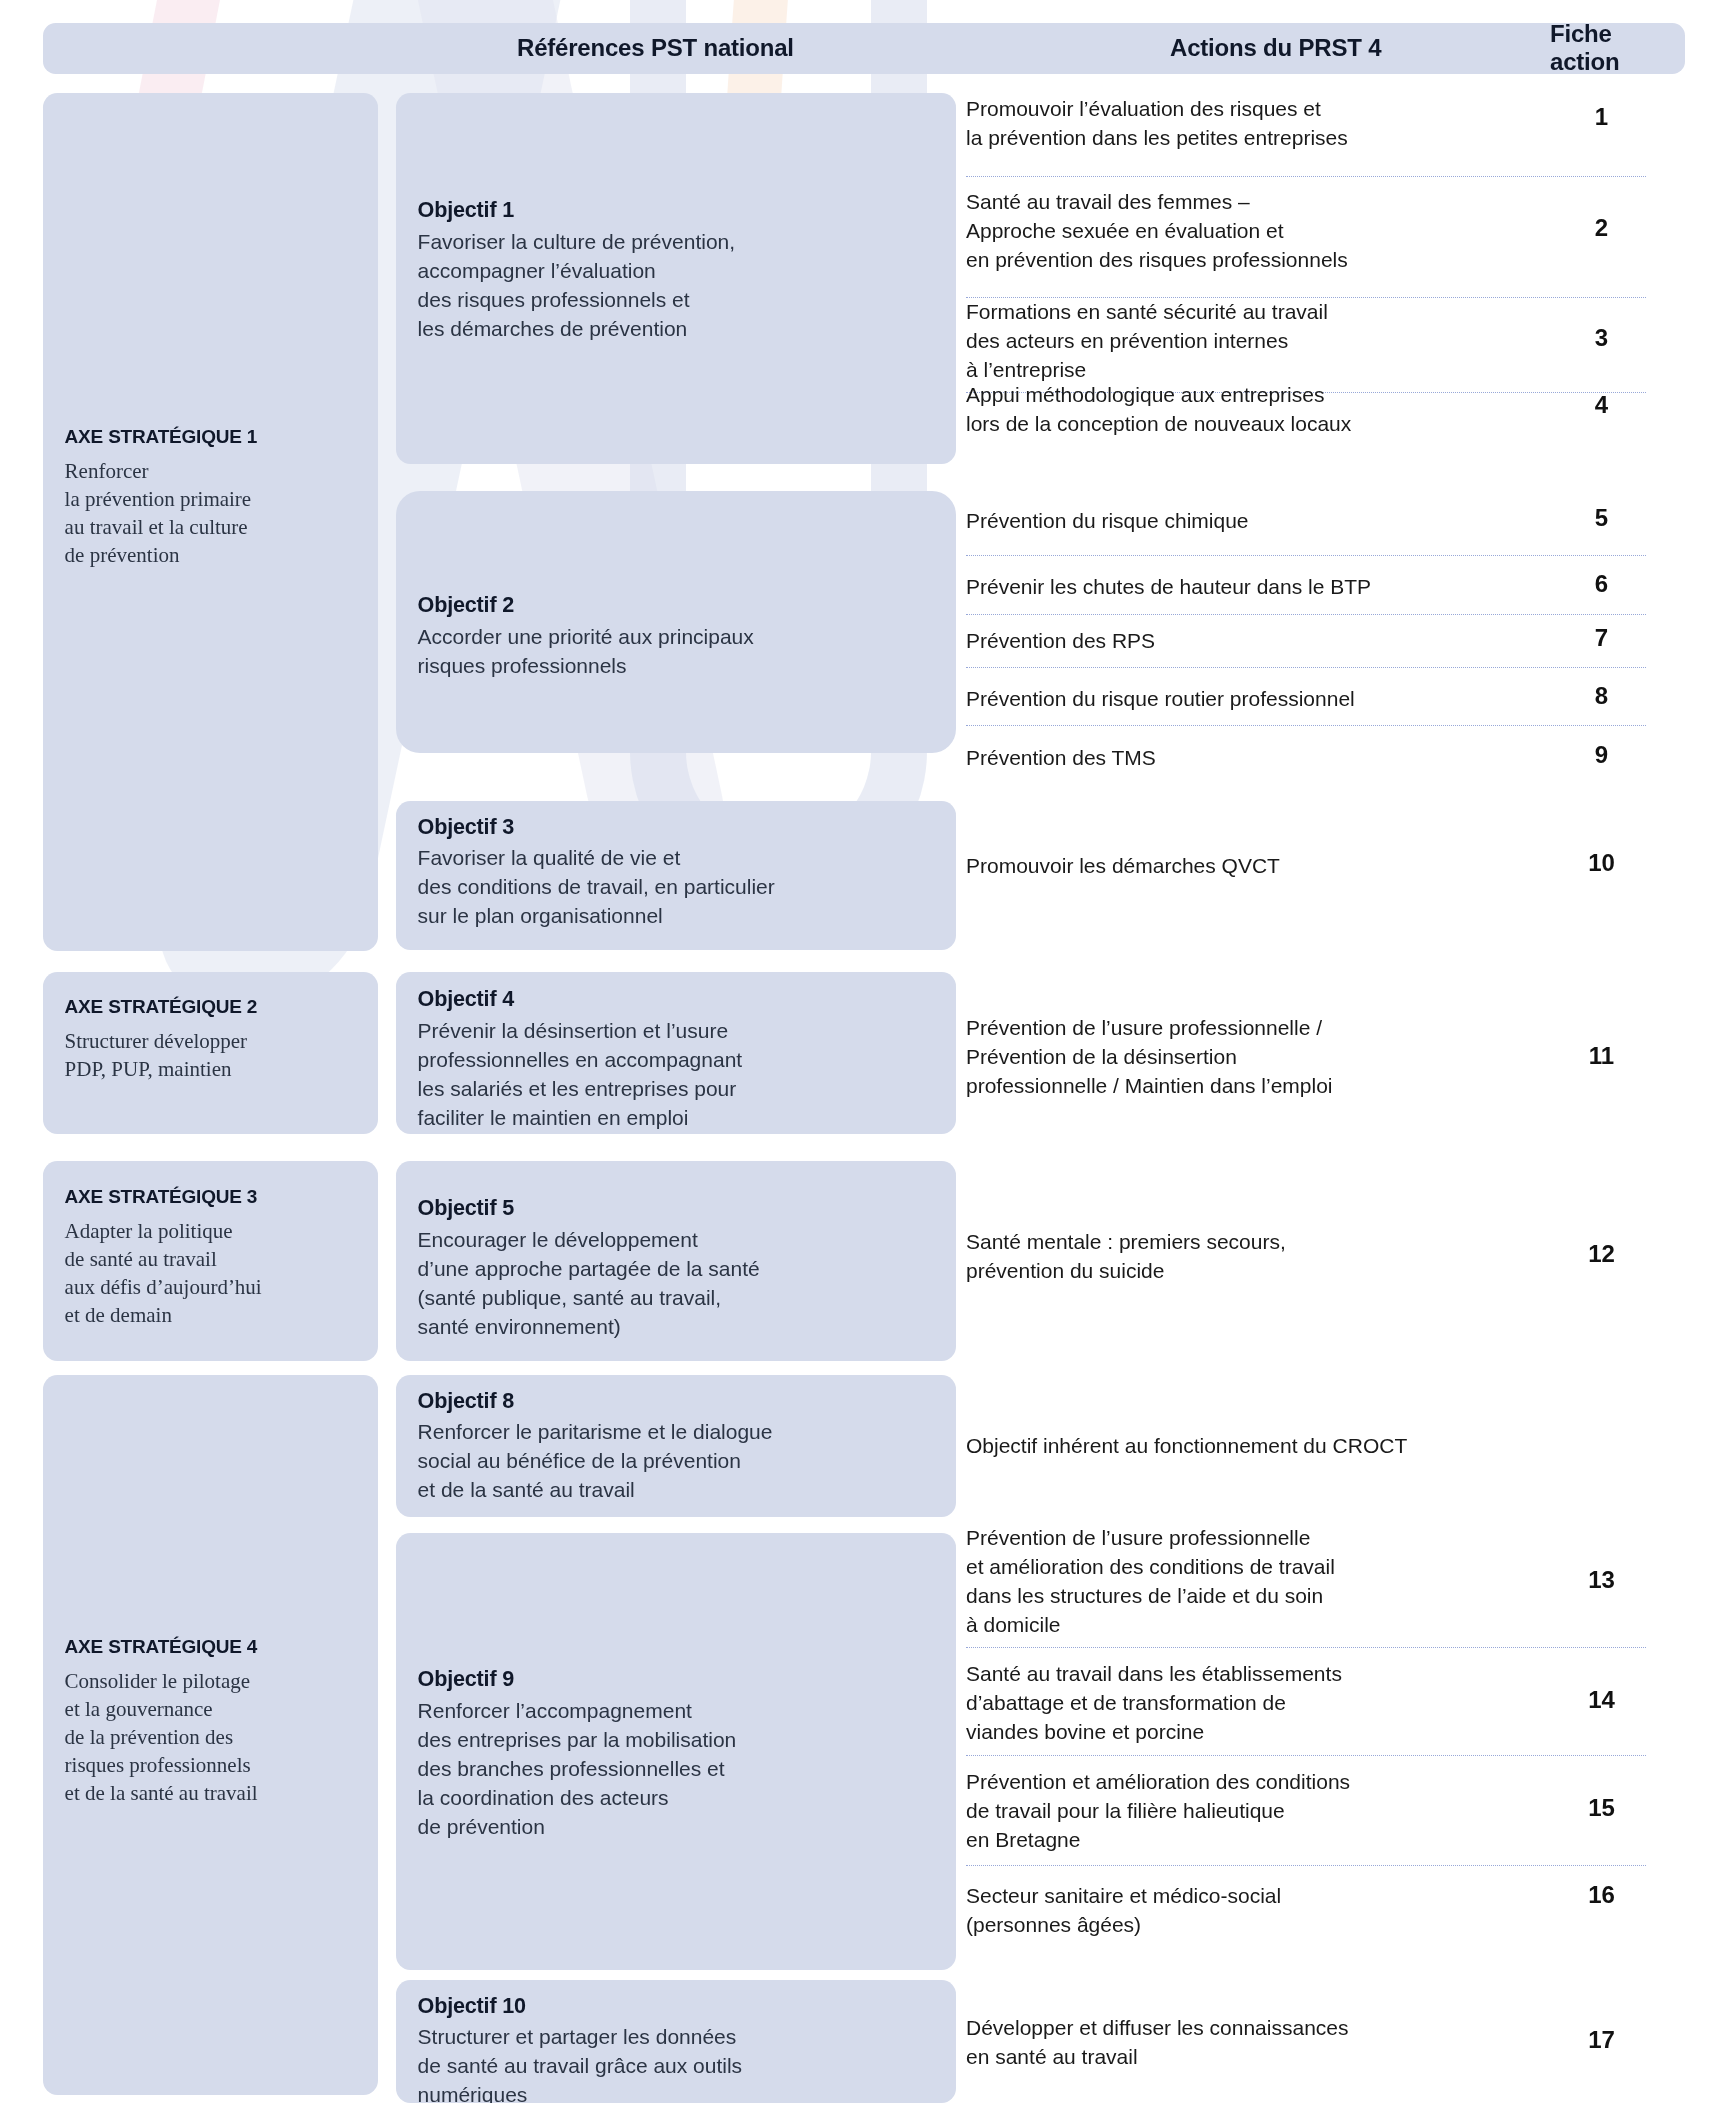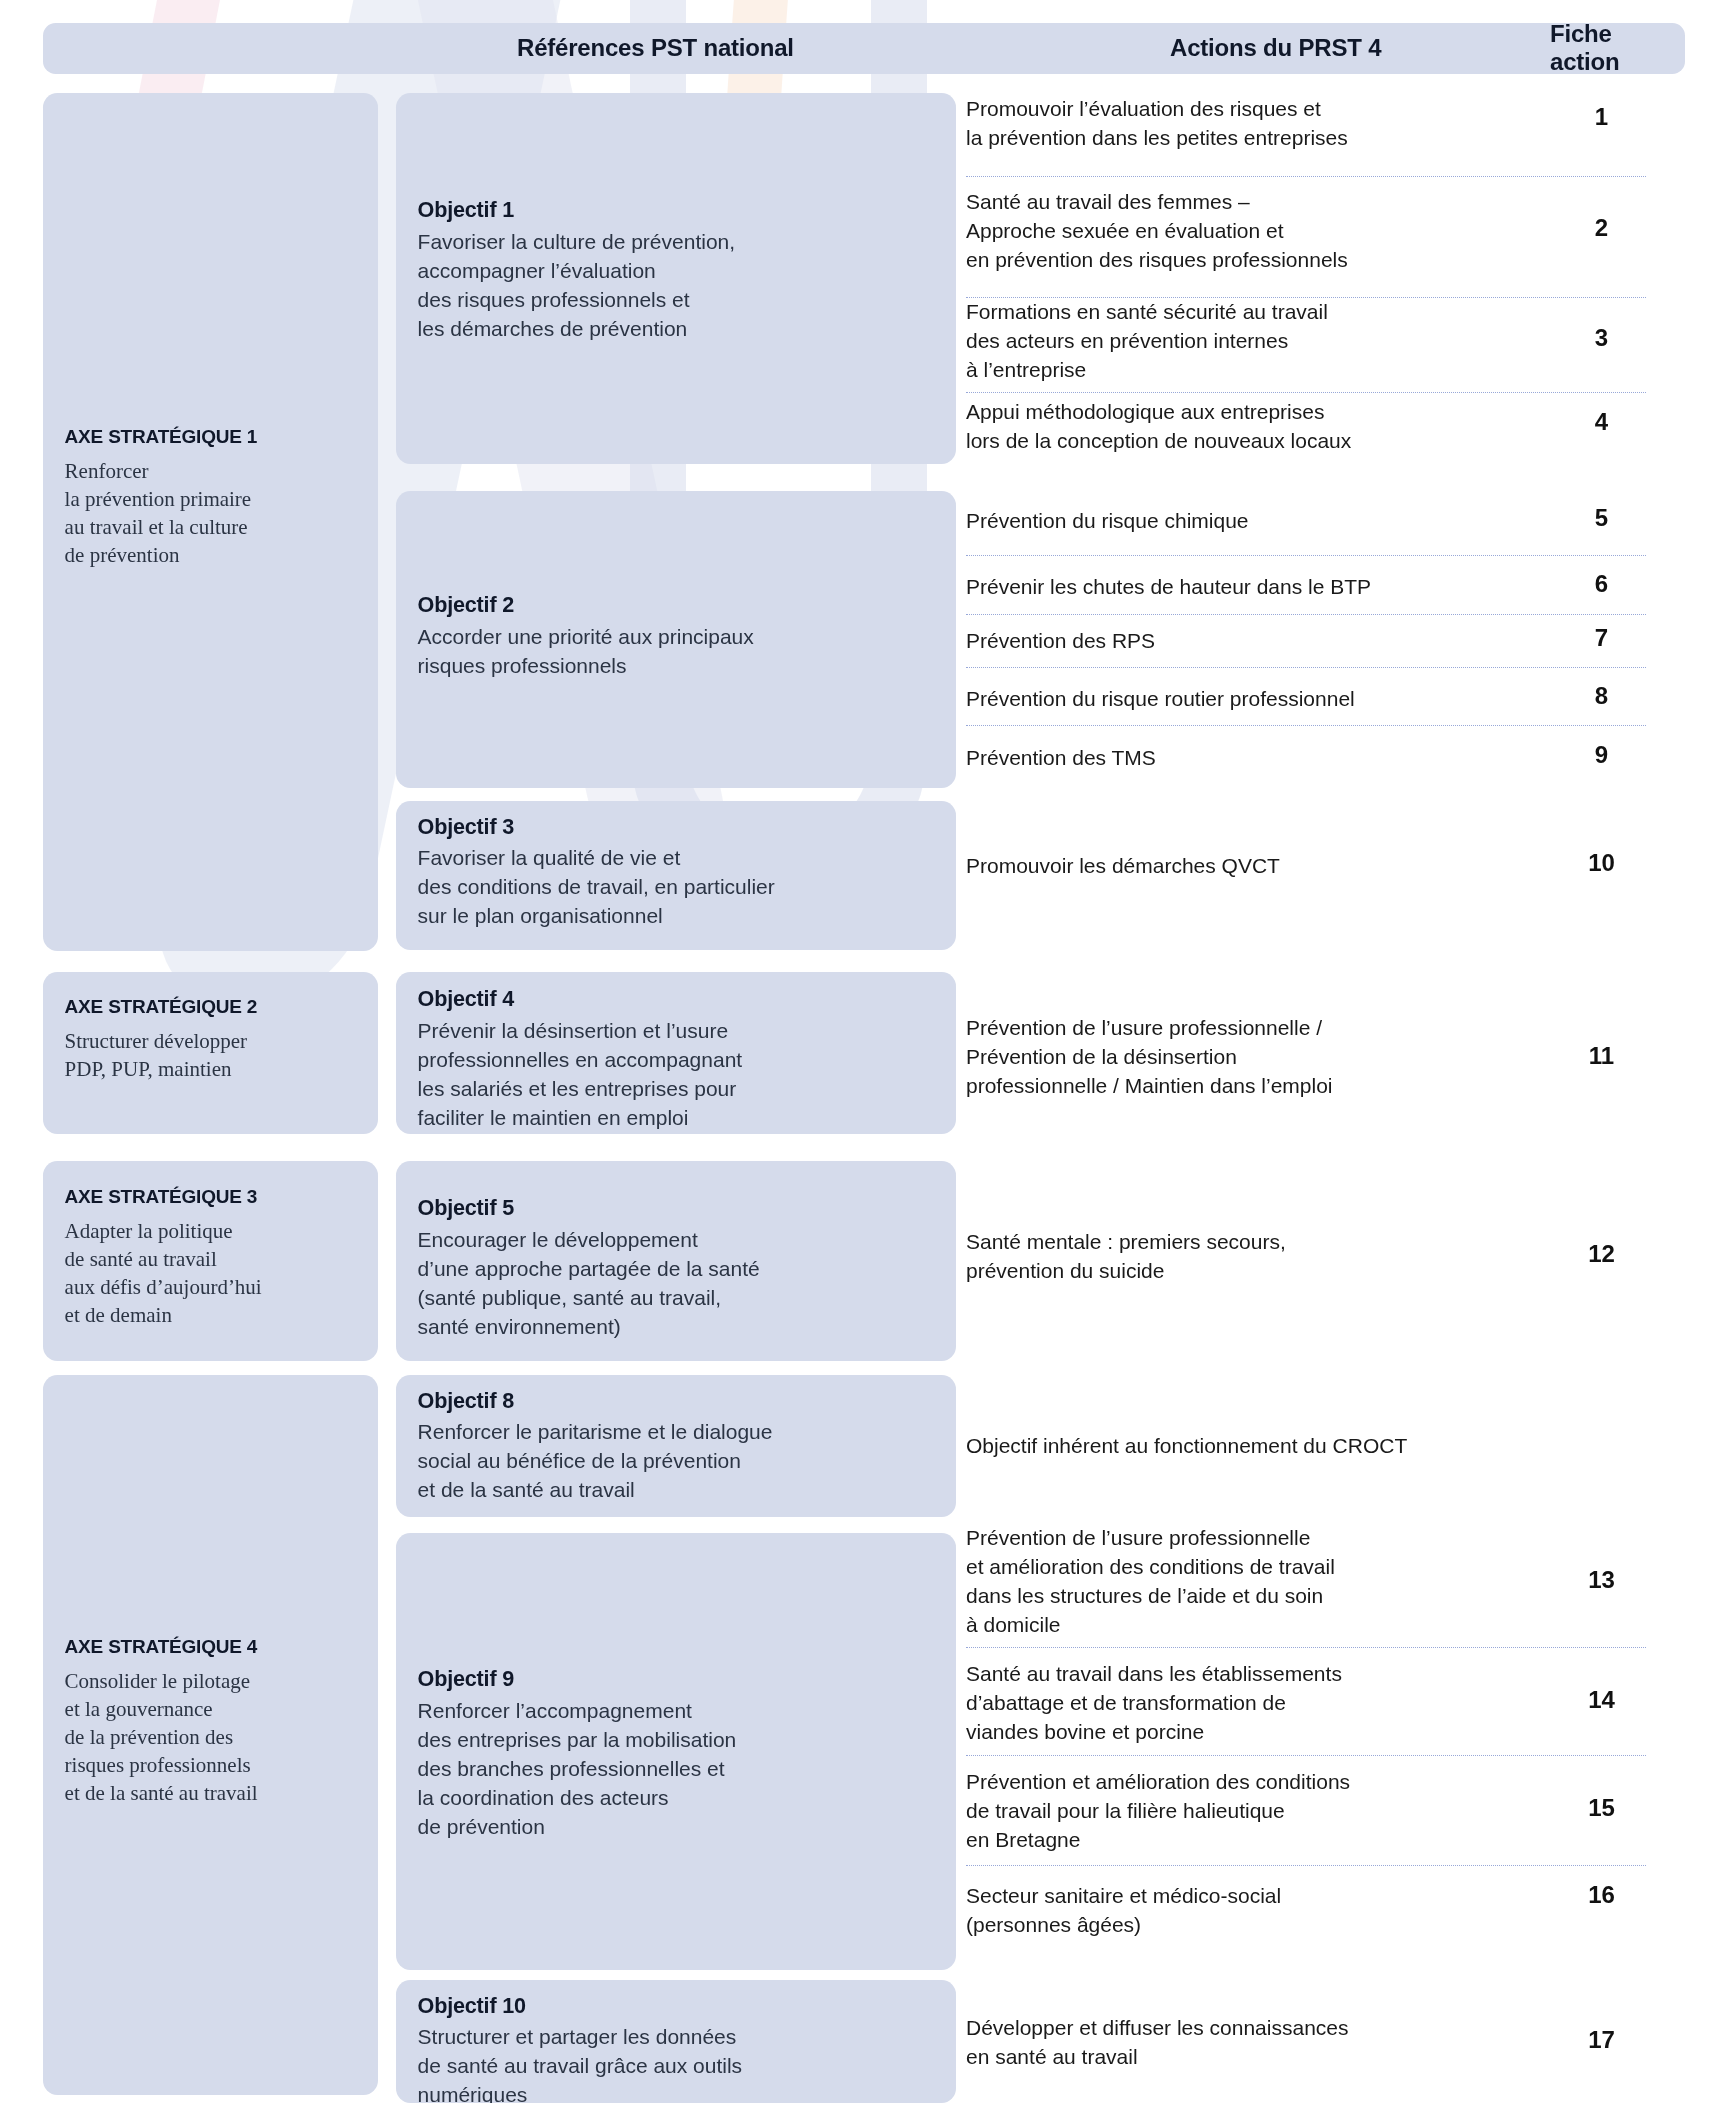--- a/index.html
+++ b/index.html
@@ -232,21 +232,21 @@
   <div class="card obj-card" style="top:93px;height:371px;">
     <div class="obj-inner" style="top:104px;">
       <div class="obj-title">Objectif 1</div>
       <div class="obj-desc">Favoriser la culture de prévention,
 accompagner l’évaluation
 des risques professionnels et
 les démarches de prévention</div>
     </div>
   </div>
 
-  <div class="card obj-card" style="top:491px;height:297px;">
+  <div class="card obj-card" style="top:491px;height:262px;border-radius:24px;">
     <div class="obj-inner" style="top:101px;">
       <div class="obj-title">Objectif 2</div>
       <div class="obj-desc">Accorder une priorité aux principaux
 risques professionnels</div>
     </div>
   </div>
 
   <div class="card obj-card" style="top:801px;height:149px;">
     <div class="obj-inner" style="top:12.6px;">
       <div class="obj-title">Objectif 3</div>
@@ -321,21 +321,21 @@
   <div class="sep" style="top:297px;"></div>
 
   <div class="action-row" style="top:297px;height:108px;">
     <div class="action-text">Formations en santé sécurité au travail
 des acteurs en prévention internes
 à l’entreprise</div>
     <div class="action-num" style="top:27px;">3</div>
   </div>
   <div class="sep" style="top:392px;"></div>
 
-  <div class="action-row" style="top:397px;height:81px;text-decoration:underline;">
+  <div class="action-row" style="top:380px;height:81px;text-decoration:underline;">
     <div class="action-text">Appui méthodologique aux entreprises
 lors de la conception de nouveaux locaux</div>
     <div class="action-num" style="top:10.8px;">4</div>
   </div>
 
   <div class="action-row" style="top:506px;height:40px;">
     <div class="action-text">Prévention du risque chimique</div>
     <div class="action-num" style="top:-1.8px;">5</div>
   </div>
   <div class="sep" style="top:555px;"></div>

